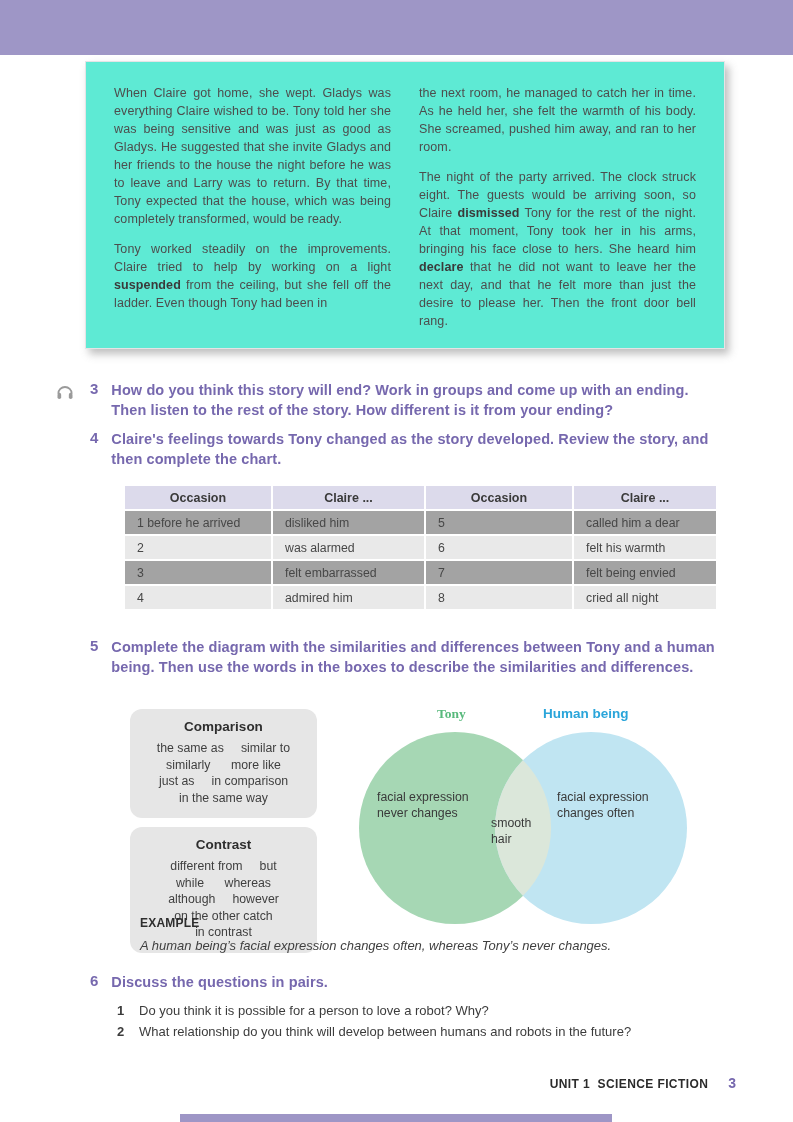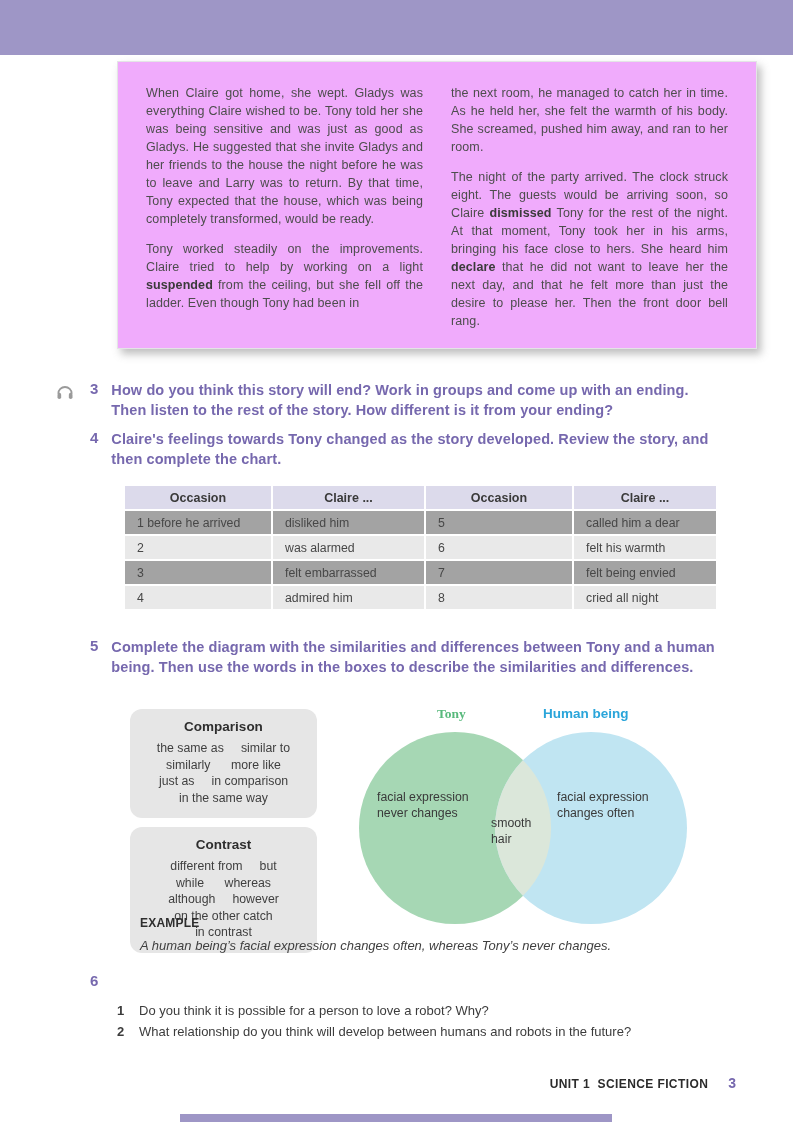--- a/index.html
+++ b/index.html
@@ -7,23 +7,23 @@
   .page {
     position:relative; width:793px; height:1122px; background:#ffffff;
     font-family:"Liberation Sans", sans-serif; overflow:hidden; margin:0 auto;
   }
   .topbar { position:absolute; top:0; left:0; width:793px; height:55px; background:#9e96c6; }
   .bottombar { position:absolute; left:180px; top:1114px; width:432px; height:8px; background:#9e96c6; }
 
   
   .reading-box {
     position:absolute; left:85px; top:61px; width:640px;
-    background:#f0abfc; border:1px solid #e4e4e6;
+    background:#5eead4; border:1px solid #e4e4e6;
     box-shadow:4px 5px 8px rgba(110,110,110,0.45);
-    padding:22px 28px 18px 28px; display:flex; gap:28px;margin-left:32px;
+    padding:22px 28px 18px 28px; display:flex; gap:28px;
   }
   .reading-box .col { flex:1; font-size:12.5px; line-height:18px; color:#4d4d4d; text-align:justify; letter-spacing:0.1px; }
   .reading-box p { margin:0 0 12px 0; }
   .reading-box p:last-child { margin-bottom:0; }
   .reading-box strong { font-weight:bold; color:#3a3a3a; }
 
   
   .activity { position:absolute; display:flex; align-items:flex-start; color:#7668ae; }
   .act3 { left:55px; top:380px; width:668px; }
   .act4 { left:90px; top:429px; width:630px; }
@@ -183,20 +183,21 @@
     <div class="vtext vleft">facial expression never changes</div>
     <div class="vtext vmid">smooth hair</div>
     <div class="vtext vright">facial expression changes often</div>
   </div>
 
   <div class="example-label">EXAMPLE</div>
   <div class="example-sentence">A human being’s facial expression changes often, whereas Tony’s never changes.</div>
 
   <div class="activity act6">
     <span class="num">6</span>
+    <div class="instr">Discuss the questions in pairs.</div>
   </div>
 
   <div class="qrow q1">
     <span class="qnum">1</span>
     <span class="qtext">Do you think it is possible for a person to love a robot? Why?</span>
   </div>
   <div class="qrow q2">
     <span class="qnum">2</span>
     <span class="qtext">What relationship do you think will develop between humans and robots in the future?</span>
   </div>

